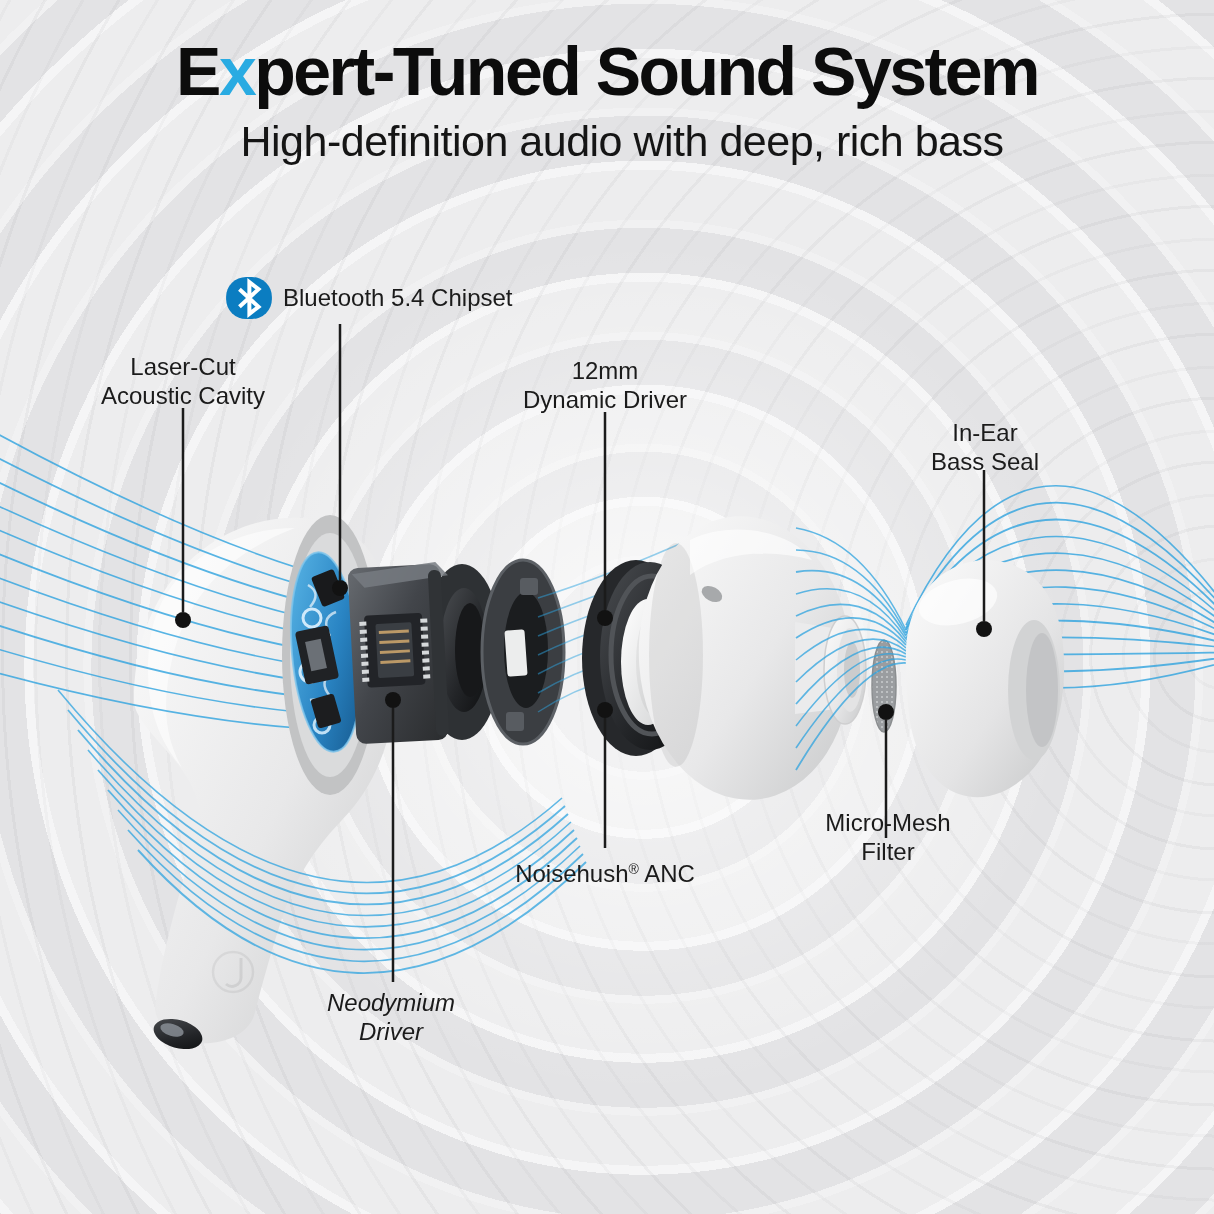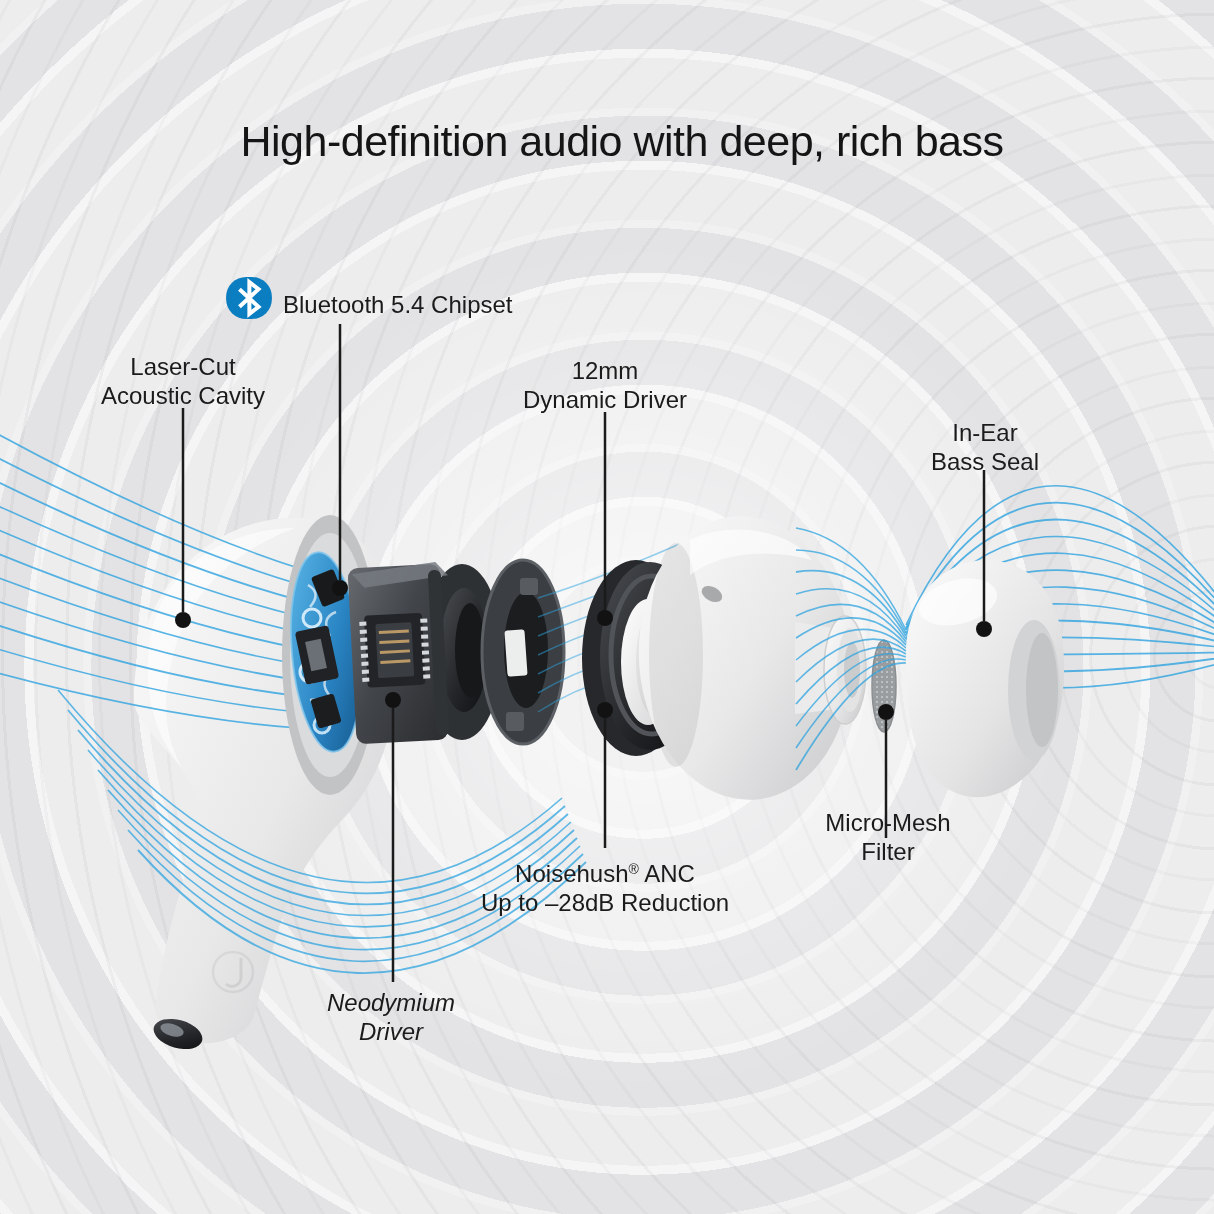--- a/index.html
+++ b/index.html
@@ -12,21 +12,21 @@
       repeating-radial-gradient(circle at 53% 55%, #ededee 0 50px, #f5f5f6 50px 59px, #e3e3e5 59px 104px, #f1f1f2 104px 112px),
       #eef0f1;
   }
   .scene{position:absolute;inset:0;z-index:1;}
   .txt{position:absolute;z-index:2;color:#141414;}
   .title{top:32px;left:0;right:0;text-align:center;font-size:68px;font-weight:700;letter-spacing:-2.5px;color:#0c0c0c;}
   .title .accent{color:var(--accent,#29ABE2);}
   .subtitle{top:117px;left:0;right:0;text-align:center;font-size:43px;font-weight:400;letter-spacing:-.5px;color:#151515;margin-left:30px;}
   .lbl{font-size:24px;line-height:29px;text-align:center;transform:translateX(-50%);white-space:nowrap;color:#1b1b1b;}
   .lbl sup{font-size:14px;vertical-align:8px;}
-  .bt-row{display:flex;align-items:flex-end;gap:11px;font-size:24px;color:#1b1b1b;}
+  .bt-row{display:flex;align-items:center;gap:11px;font-size:24px;color:#1b1b1b;}
   .bt-badge{width:46px;height:42px;flex:0 0 auto;}
 </style>
 </head>
 <body>
 
 <div class="canvas">
 
   <svg class="scene" viewBox="0 0 1214 1214">
     <defs>
       <linearGradient id="lgBody" x1="0" y1="0" x2="1" y2="1">
@@ -246,20 +246,21 @@
         <circle cx="984" cy="629" r="8" stroke="none"></circle>
       <circle cx="605" cy="710" r="8" stroke="none"></circle>
         <path d="M605 718 V848" fill="none"></path>
       <circle cx="886" cy="712" r="8" stroke="none"></circle>
         <path d="M886 720 V838" fill="none"></path>
       <circle cx="393" cy="700" r="8" stroke="none"></circle>
         <path d="M393 708 V982" fill="none"></path>
     </g>
   </svg>
 
+  <div class="txt title"><span>E</span><span class="accent">x</span><span>pert-Tuned Sound System</span></div>
   <div class="txt subtitle">High-definition audio with deep, rich bass</div>
 
   <div class="txt bt-row" style="left:226px;top:277px;">
     <svg class="bt-badge" viewBox="0 0 24 22">
       <rect width="24" height="22" rx="10.5" fill="#0B7DC1"></rect>
       <path d="M7 6.4 L17 15.6 L12.2 19.3 V2.7 L17 6.4 L7 15.6" fill="none" stroke="#fff" stroke-width="2.1" stroke-linejoin="miter"></path>
     </svg>
     <span>Bluetooth 5.4 Chipset</span>
   </div>
 
@@ -273,21 +274,20 @@
       <div>Dynamic Driver</div>
   </div>
 
   <div class="txt lbl" style="left:985px;top:418px;">
     <div>In-Ear</div>
       <div>Bass Seal</div>
   </div>
 
   <div class="txt lbl" style="left:605px;top:855px;">
     <div><span>Noisehush</span><sup>®</sup><span> ANC</span></div>
-    <div>Up to –28dB Reduction</div>
   </div>
 
   <div class="txt lbl" style="left:888px;top:808px;">
     <div>Micro-Mesh</div>
       <div>Filter</div>
   </div>
 
   <div class="txt lbl" style="left:391px;top:988px;font-style:italic;">
     <div>Neodymium</div>
       <div>Driver</div>

